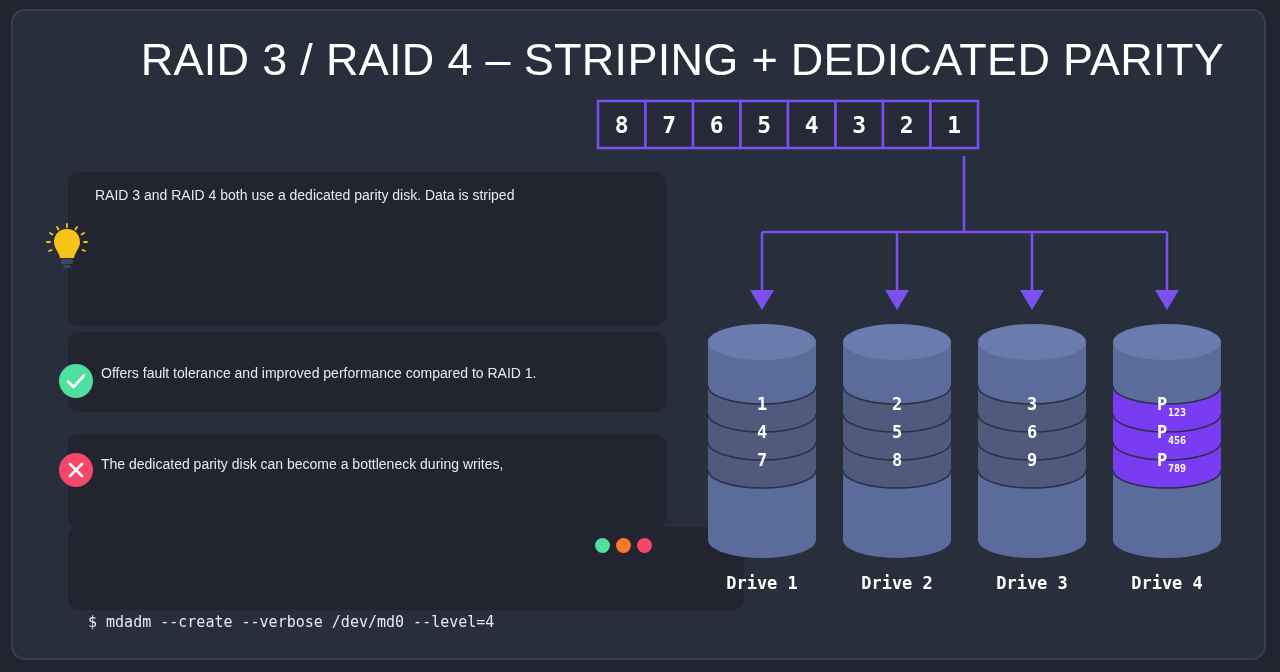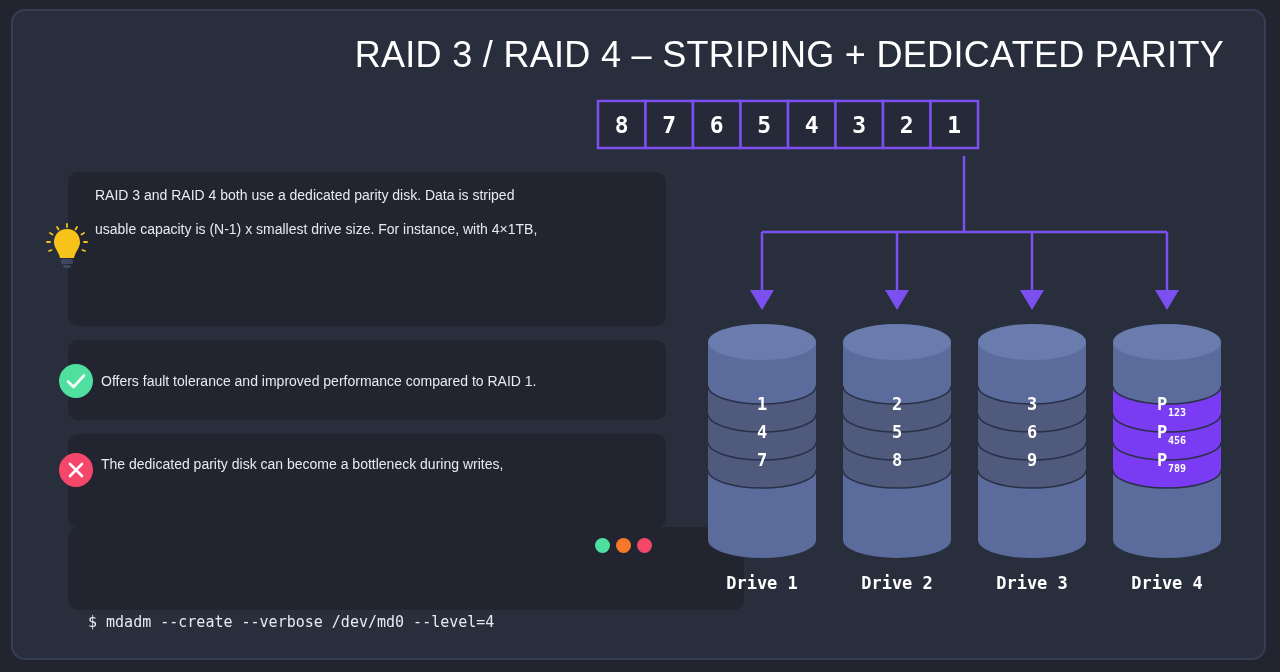--- a/index.html
+++ b/index.html
@@ -6,21 +6,21 @@
   body {
     width:1280px; height:672px; background:#22252f; overflow:hidden;
     font-family:"Liberation Sans", sans-serif; position:relative;
   }
   .frame {
     position:absolute; left:11px; top:9px; width:1255px; height:651px;
     background:#292e3d; border:2px solid #363d55; border-radius:14px; box-sizing:border-box;
   }
   .title {
     position:absolute; right:56px; top:34px; color:#ffffff;
-    font-size:36px; letter-spacing:0.3px; white-space:nowrap;
+    font-size:45px; letter-spacing:0.3px; white-space:nowrap;
   }
   .card {
     position:absolute; background:#22252f; border-radius:10px;
   }
   .card-text { position:absolute; color:#e8eaf0; font-size:14px; line-height:34px; }
   .icon { position:absolute; }
   .code {
     font-family:"DejaVu Sans Mono", monospace; font-size:15px; color:#e8eaf0; line-height:34px;
     position:absolute; left:20px; top:10px; white-space:pre;
   }
@@ -30,41 +30,40 @@
 </head>
 <body>
 
 <div class="frame"></div>
 
 <div class="title">RAID 3 / RAID 4 – STRIPING + DEDICATED PARITY</div>
 
 <div class="card" style="left:68px; top:172px; width:598px; height:154px;">
   <div class="card-text" style="left:27px; top:6px;">
     <div>RAID 3 and RAID 4 both use a dedicated parity disk. Data is striped</div>
-    <div>usable capacity is (N-1) x smallest drive size. For instance, with 4×1TB,</div>
   </div>
 </div>
 <svg class="icon" style="left:44px; top:222px;" width="46" height="52" viewBox="0 0 46 52">
   <g stroke="#f7c21a" stroke-width="1.8" stroke-linecap="round">
     <line x1="23" y1="2" x2="23" y2="5"></line>
       <line x1="13" y1="5" x2="14.5" y2="7.5"></line>
       <line x1="33" y1="5" x2="31.5" y2="7.5"></line>
     <line x1="6" y1="11" x2="8.5" y2="12.5"></line>
       <line x1="40" y1="11" x2="37.5" y2="12.5"></line>
     <line x1="3" y1="20" x2="6" y2="20"></line>
       <line x1="43" y1="20" x2="40" y2="20"></line>
     <line x1="5" y1="29" x2="7.5" y2="28"></line>
       <line x1="41" y1="29" x2="38.5" y2="28"></line>
   </g>
   <path d="M23 7 C14 7 10 14 10 20 C10 26 15 30 16 36 L30 36 C31 30 36 26 36 20 C36 14 32 7 23 7 Z" fill="#f7c21a"></path>
   <rect x="17" y="37" width="12" height="5" rx="1.5" fill="#3d4560"></rect>
   <rect x="19" y="43" width="8" height="3" rx="1.5" fill="#3d4560"></rect>
 </svg>
 
-<div class="card" style="left:68px; top:340px; width:598px; height:80px;">
+<div class="card" style="left:68px; top:332px; width:598px; height:80px;">
   <div class="card-text" style="left:33px; top:24px;">Offers fault tolerance and improved performance compared to RAID 1.</div>
 </div>
 <svg class="icon" style="left:58px; top:363px;" width="36" height="36" viewBox="0 0 36 36">
   <circle cx="18" cy="18" r="17" fill="#4fe0a0"></circle>
   <path d="M10 18.5 L15.5 24 L26 12.5" fill="none" stroke="#ffffff" stroke-width="2.6" stroke-linecap="round" stroke-linejoin="round"></path>
 </svg>
 
 <div class="card" style="left:68px; top:434px; width:598px; height:94px;">
   <div class="card-text" style="left:33px; top:13px;">
     <div>The dedicated parity disk can become a bottleneck during writes,</div>

